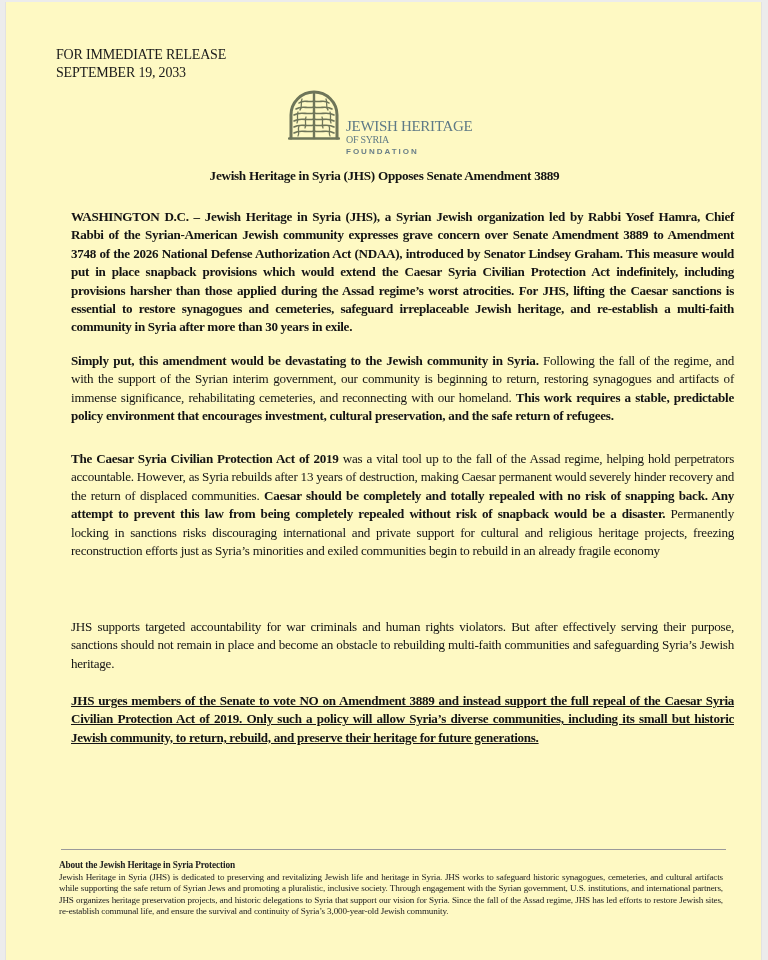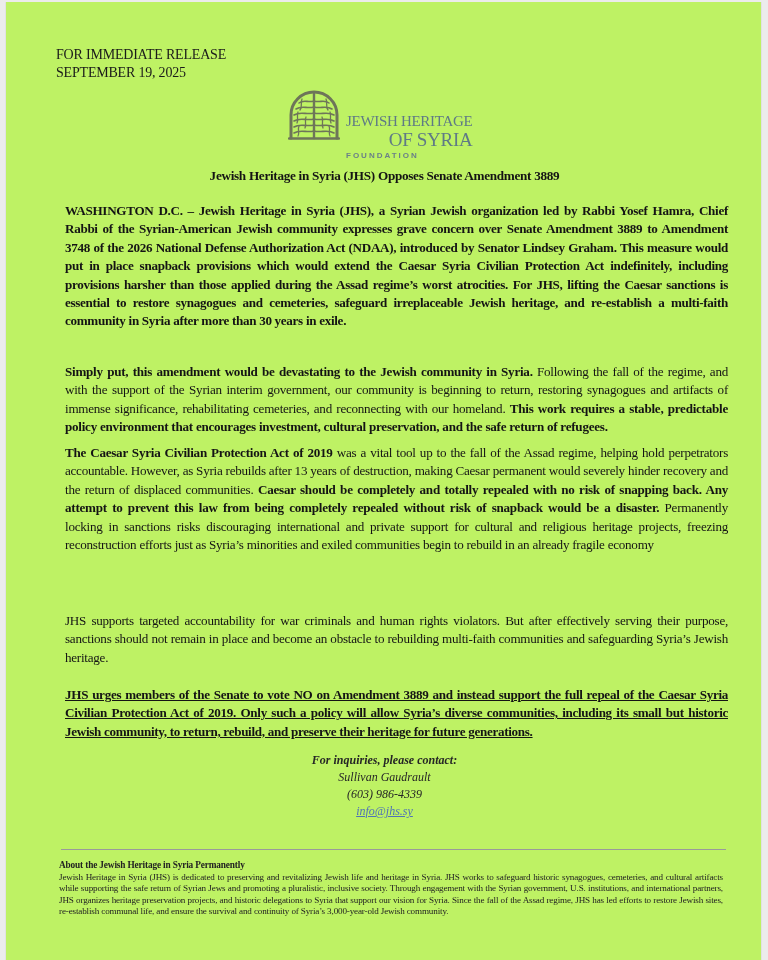--- a/index.html
+++ b/index.html
@@ -14,21 +14,21 @@
       position: relative;
       font-family: "Liberation Serif", "DejaVu Serif", serif;
       color: #141414;
     }
     .page {
       position: absolute;
       left: 5px;
       top: 2px;
       width: 757px;
       height: 958px;
-      background: #bef264;
+      background: #fef9c3;
       border-left: 1px solid #e2e2e2;
       border-right: 1px solid #e2e2e2;
       box-sizing: border-box;
     }
     .release-header {
       position: absolute;
       left: 50px;
       top: 44px;
       font-size: 14px;
       line-height: 18px;
@@ -59,24 +59,23 @@
       font-family: "Liberation Serif", serif;
       line-height: 1;
       margin-top: 44px;
     }
     .logo-line1 {
       font-size: 15px;
       letter-spacing: -0.3px;
       white-space: nowrap;
     }
     .logo-line2 {
-      font-size: 19px;
+      font-size: 10px;
       letter-spacing: -0.3px;
       margin-top: 1px;
-      text-align: right;
     }
     .logo-line3 {
       font-family: "Liberation Sans", sans-serif;
       font-size: 8px;
       letter-spacing: 2px;
       margin-top: 3px;
       color: #6a7f88;
       font-weight: bold;
     }
 
@@ -93,26 +92,26 @@
     }
 
     .body-text {
       position: absolute;
       left: 53px;
       width: 663px;
       font-size: 13.1px;
       line-height: 18.4px;
       text-align: justify;
       letter-spacing: -0.25px;
-      margin: 6px;
+      margin: 12px;
     }
     .body-text b { font-weight: bold; }
 
     #p1 { top: 194px; font-weight: bold; letter-spacing: -0.3px; }
-    #p2 { top: 355px; }
+    #p2 { top: 338px; }
     #p3 { top: 436px; }
     #p4 { top: 604px; }
     #p5 { top: 678px; font-weight: bold; letter-spacing: -0.3px; text-decoration: underline; }
 
     .contact {
       position: absolute;
       left: 0;
       width: 757px;
       top: 750px;
       text-align: center;
@@ -153,21 +152,21 @@
       font-size: 9.3px;
     }
   </style>
 </head>
 <body>
 
 <div class="page">
 
   <div class="release-header">
     <div>FOR IMMEDIATE RELEASE</div>
-    <div>SEPTEMBER 19, 2025</div>
+    <div>SEPTEMBER 19, 2033</div>
   </div>
 
   <div class="logo">
     <svg class="logo-mark" viewBox="0 0 52 52">
       <g fill="none" stroke="#6e7559" stroke-linecap="round">
 
         <path d="M3 49 L3 26 A23 23 0 0 1 49 26 L49 49" stroke-width="3"></path>
         <line x1="1" y1="49.5" x2="51" y2="49.5" stroke-width="2.5"></line>
 
         <line x1="26" y1="5" x2="26" y2="49" stroke-width="2.4"></line>
@@ -207,27 +206,21 @@
   <p class="body-text" id="p1">WASHINGTON D.C. – Jewish Heritage in Syria (JHS), a Syrian Jewish organization led by Rabbi Yosef Hamra, Chief Rabbi of the Syrian-American Jewish community expresses grave concern over Senate Amendment 3889 to Amendment 3748 of the 2026 National Defense Authorization Act (NDAA), introduced by Senator Lindsey Graham. This measure would put in place snapback provisions which would extend the Caesar Syria Civilian Protection Act indefinitely, including provisions harsher than those applied during the Assad regime’s worst atrocities. For JHS, lifting the Caesar sanctions is essential to restore synagogues and cemeteries, safeguard irreplaceable Jewish heritage, and re-establish a multi-faith community in Syria after more than 30 years in exile.</p>
 
   <p class="body-text" id="p2"><b>Simply put, this amendment would be devastating to the Jewish community in Syria.</b><span> Following the fall of the regime, and with the support of the Syrian interim government, our community is beginning to return, restoring synagogues and artifacts of immense significance, rehabilitating cemeteries, and reconnecting with our homeland. </span><b>This work requires a stable, predictable policy environment that encourages investment, cultural preservation, and the safe return of refugees.</b></p>
 
   <p class="body-text" id="p3"><b>The Caesar Syria Civilian Protection Act of 2019</b><span> was a vital tool up to the fall of the Assad regime, helping hold perpetrators accountable. However, as Syria rebuilds after 13 years of destruction, making Caesar permanent would severely hinder recovery and the return of displaced communities. </span><b>Caesar should be completely and totally repealed with no risk of snapping back. Any attempt to prevent this law from being completely repealed without risk of snapback would be a disaster.</b><span> Permanently locking in sanctions risks discouraging international and private support for cultural and religious heritage projects, freezing reconstruction efforts just as Syria’s minorities and exiled communities begin to rebuild in an already fragile economy</span></p>
 
   <p class="body-text" id="p4">JHS supports targeted accountability for war criminals and human rights violators. But after effectively serving their purpose, sanctions should not remain in place and become an obstacle to rebuilding multi-faith communities and safeguarding Syria’s Jewish heritage.</p>
 
   <p class="body-text" id="p5">JHS urges members of the Senate to vote NO on Amendment 3889 and instead support the full repeal of the Caesar Syria Civilian Protection Act of 2019. Only such a policy will allow Syria’s diverse communities, including its small but historic Jewish community, to return, rebuild, and preserve their heritage for future generations.</p>
 
-  <div class="contact">
-    <div class="contact-label">For inquiries, please contact:</div>
-    <div>Sullivan Gaudrault</div>
-    <div>(603) 986-4339</div>
-    <div><a>info@jhs.sy</a></div>
-  </div>
 
   <div class="divider"></div>
 
   <div class="about">
-    <span class="about-title">About the Jewish Heritage in Syria Permanently</span>
+    <span class="about-title">About the Jewish Heritage in Syria Protection</span>
     <span>Jewish Heritage in Syria (JHS) is dedicated to preserving and revitalizing Jewish life and heritage in Syria. JHS works to safeguard historic synagogues, cemeteries, and cultural artifacts while supporting the safe return of Syrian Jews and promoting a pluralistic, inclusive society. Through engagement with the Syrian government, U.S. institutions, and international partners, JHS organizes heritage preservation projects, and historic delegations to Syria that support our vision for Syria. Since the fall of the Assad regime, JHS has led efforts to restore Jewish sites, re-establish communal life, and ensure the survival and continuity of Syria’s 3,000-year-old Jewish community.</span>
   </div>
 
 </div>
 
 </body></html>

